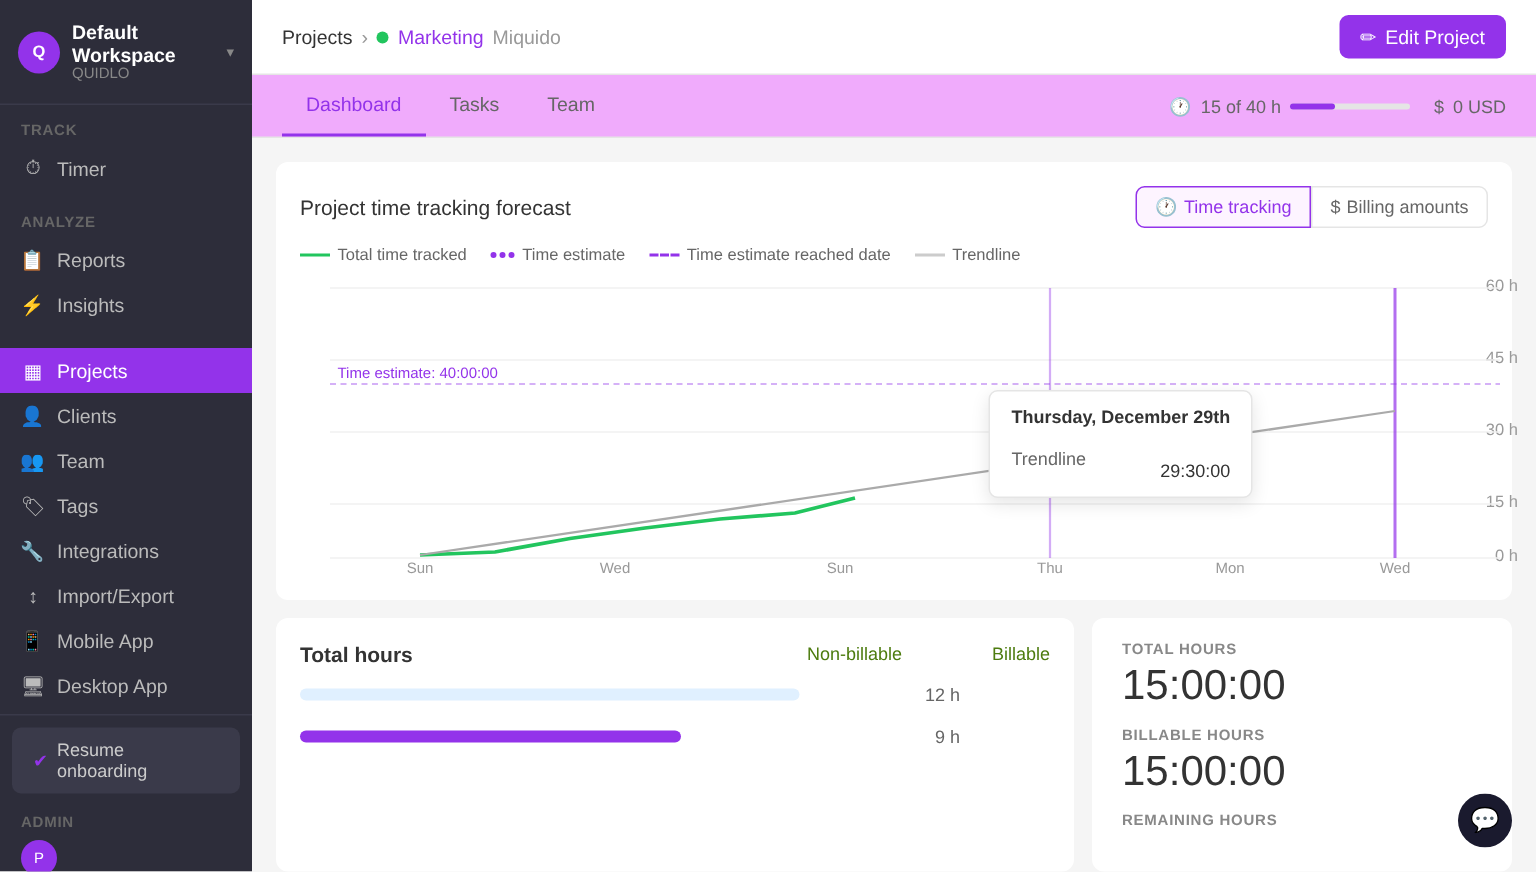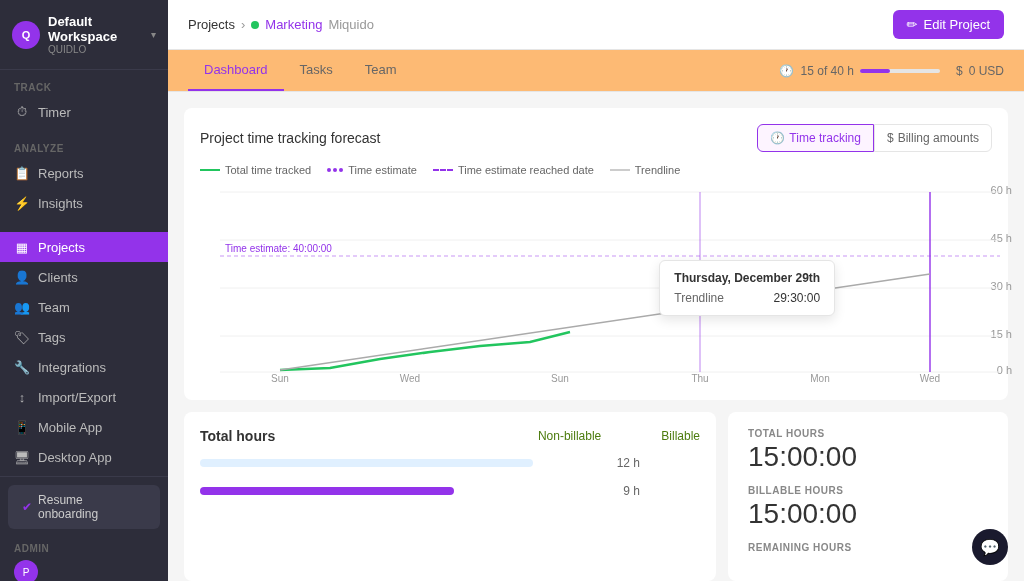--- a/index.html
+++ b/index.html
@@ -31,21 +31,21 @@
     .topbar { background: white; padding: 10px 20px; display: flex; align-items: center; justify-content: space-between; border-bottom: 1px solid #e5e5e5; }
     .breadcrumb { display: flex; align-items: center; gap: 6px; color: #666; font-size: 13px; }
     .breadcrumb-projects { color: #333; font-weight: 500; }
     .breadcrumb-sep { color: #999; }
     .breadcrumb-dot { width: 8px; height: 8px; background: #22c55e; border-radius: 50%; }
     .breadcrumb-marketing { color: #9333ea; font-weight: 500; }
     .breadcrumb-miquido { color: #999; }
     .edit-project-btn { background: #9333ea; color: white; border: none; padding: 7px 14px; border-radius: 6px; cursor: pointer; font-size: 13px; display: flex; align-items: center; gap: 6px; }
 
     
-    .nav-tabs { background: #fdba74; padding: 0 20px; display: flex; align-items: center; justify-content: space-between; border-bottom: 1px solid #e5e5e5; }
+    .nav-tabs { background: #f0abfc; padding: 0 20px; display: flex; align-items: center; justify-content: space-between; border-bottom: 1px solid #e5e5e5; }
     .tabs { display: flex; gap: 0; }
     .tab { padding: 12px 16px; cursor: pointer; color: #666; font-size: 13px; border-bottom: 2px solid transparent; }
     .tab.active { color: #9333ea; border-bottom: 2px solid #9333ea; }
     .tab-meta { display: flex; align-items: center; gap: 16px; padding: 8px 0; }
     .tab-meta-item { display: flex; align-items: center; gap: 6px; color: #666; font-size: 12px; }
     .progress-bar-wrapper { width: 80px; height: 4px; background: #e5e5e5; border-radius: 2px; }
     .progress-bar-fill { height: 100%; background: #9333ea; border-radius: 2px; width: 37%; }
 
     
     .dashboard { flex: 1; overflow-y: auto; padding: 16px; display: flex; flex-direction: column; gap: 12px; }
@@ -68,21 +68,21 @@
     .legend-dashed { width: 20px; height: 2px; border-top: 2px dashed; }
     .legend-gray { width: 20px; height: 2px; background: #ccc; }
 
     
     .chart-svg-wrapper { position: relative; }
 
     
     .chart-tooltip { position: absolute; background: white; border: 1px solid #e5e5e5; border-radius: 6px; padding: 10px 14px; box-shadow: 0 4px 12px rgba(0,0,0,0.1); font-size: 12px; left: 58%; top: 38%; pointer-events: none; min-width: 160px; }
     .tooltip-date { font-weight: 600; color: #333; margin-bottom: 6px; font-size: 12px; }
     .tooltip-row { display: flex; align-items: center; justify-content: space-between; gap: 20px; color: #666; }
-    .tooltip-value { color: #333; font-weight: 500; }
+    .tooltip-value { color: #333; font-weight: 500; margin-top: 16px; }
 
     
     .bottom-row { display: flex; gap: 12px; }
     .total-hours-card { background: white; border-radius: 8px; padding: 16px; flex: 1; }
     .hours-header { display: flex; align-items: center; justify-content: space-between; margin-bottom: 12px; }
     .hours-title { font-size: 14px; font-weight: 600; color: #333; }
     .hours-cols { display: flex; gap: 60px; justify-content: flex-end; }
     .col-label { font-size: 12px; color: #4d7c0f; }
     .hours-row { display: flex; align-items: center; margin-bottom: 8px; }
     .hours-bar-area { flex: 1; }

